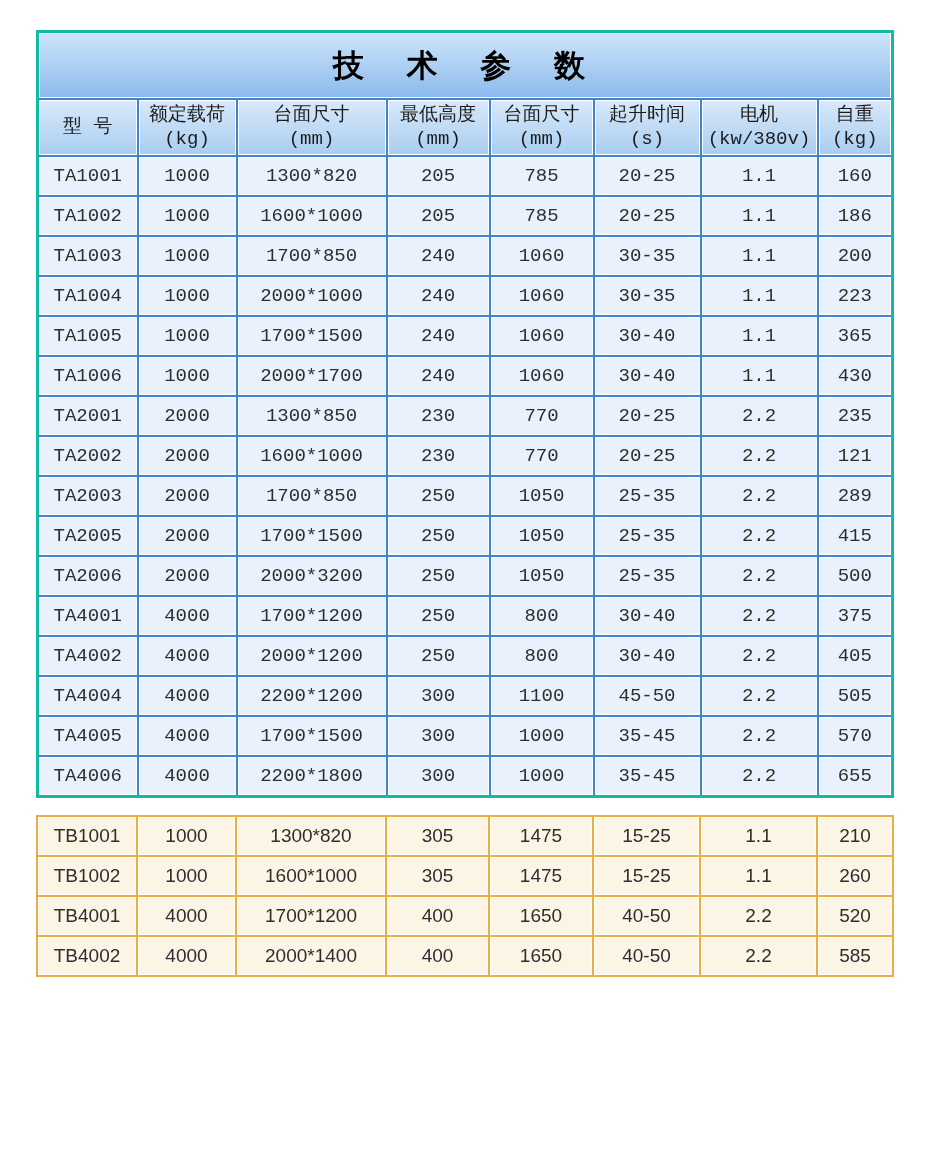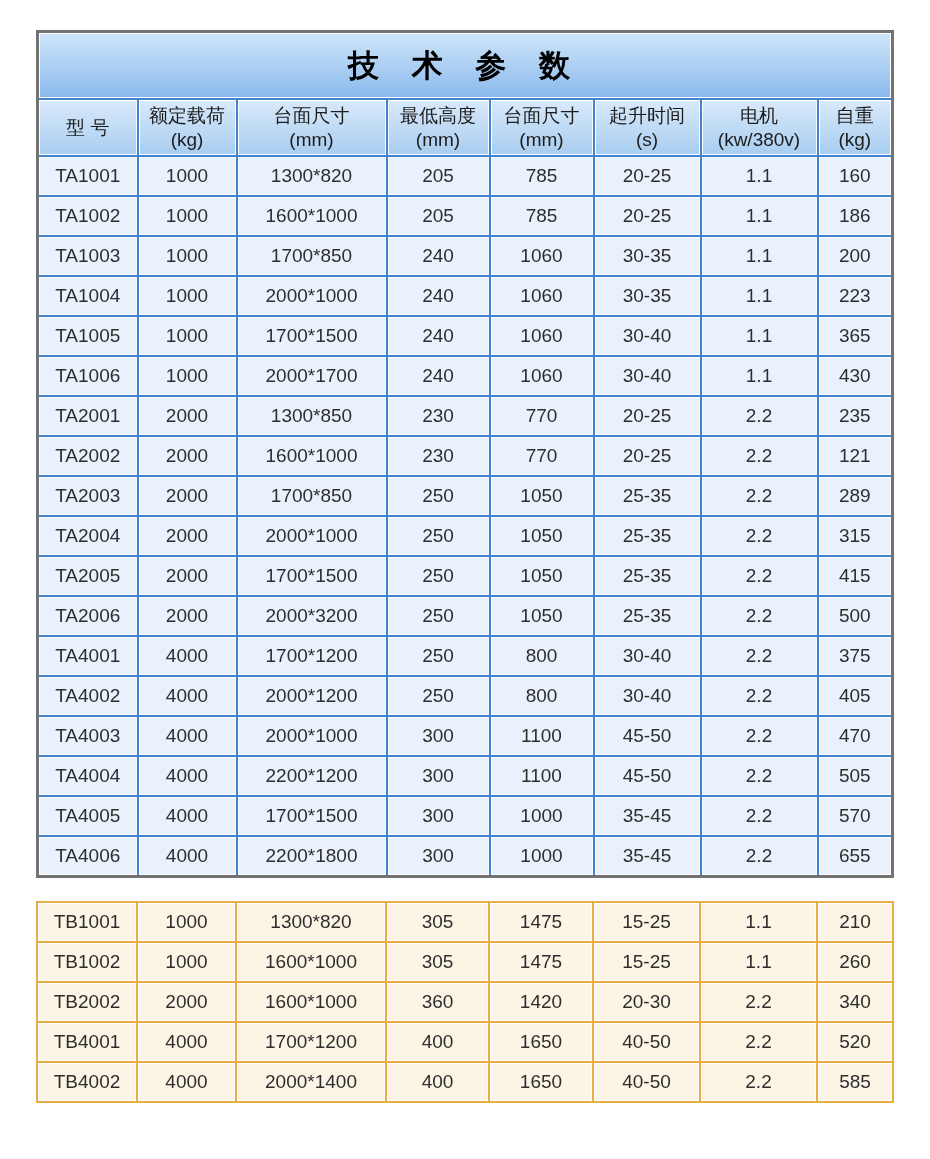--- a/index.html
+++ b/index.html
@@ -6,39 +6,39 @@
   body{
     width:930px;height:1159px;background:#ffffff;
     font-family:"Liberation Sans","DejaVu Sans",sans-serif;
     color:#262626;position:relative;
   }
   .wrap{position:absolute;left:36px;top:30px;width:858px;}
   table{border-collapse:collapse;width:100%;table-layout:fixed;}
   td,th{padding:0;text-align:center;vertical-align:middle;overflow:hidden;}
 
   
-  .ta{border:3px solid #737373;}
+  .ta{border:3px solid #14b8a6;font-family:Liberation Mono, monospace;}
   .ta th,.ta td{
     border:2px solid #3f83d1;
     box-shadow:inset 0 0 0 1px #ffffff;
   }
   .title-cell{
     height:65px;
     background:linear-gradient(180deg,#cde5fa 0%,#a9cdf2 55%,#8ab8ed 100%);
     font-size:31px;font-weight:bold;letter-spacing:12px;color:#000000;
   }
   .ta th{
     height:55px;
     background:linear-gradient(180deg,#d9e9fa 0%,#a8cdf0 100%);
     font-weight:normal;font-size:19px;color:#1c1c1c;line-height:1.25;
   }
   .ta td.cell{height:38px;background:#e9f2fc;font-size:19px;color:#2e2e2e;}
 
   
-  .tb-wrap{margin-top:23px;}
+  .tb-wrap{margin-top:17px;}
   .tb{border:2px solid #dc9f33;}
   .tb td{
     border:2px solid #e8ae45;
     box-shadow:inset 0 0 0 1px #ffffff;
     height:38px;background:#fcf5e5;font-size:19px;color:#2e2e2e;
   }
 </style>
 </head>
 <body>
 
@@ -179,47 +179,37 @@
           <td class="cell">TA2003</td>
           <td class="cell">2000</td>
           <td class="cell">1700*850</td>
           <td class="cell">250</td>
           <td class="cell">1050</td>
           <td class="cell">25-35</td>
           <td class="cell">2.2</td>
           <td class="cell">289</td>
         </tr>
         <tr>
-          <td class="cell">TA2004</td>
-          <td class="cell">2000</td>
-          <td class="cell">2000*1000</td>
+          <td class="cell">TA2005</td>
+          <td class="cell">2000</td>
+          <td class="cell">1700*1500</td>
           <td class="cell">250</td>
           <td class="cell">1050</td>
           <td class="cell">25-35</td>
           <td class="cell">2.2</td>
-          <td class="cell">315</td>
-        </tr>
-        <tr>
-          <td class="cell">TA2005</td>
-          <td class="cell">2000</td>
-          <td class="cell">1700*1500</td>
+          <td class="cell">415</td>
+        </tr>
+        <tr>
+          <td class="cell">TA2006</td>
+          <td class="cell">2000</td>
+          <td class="cell">2000*3200</td>
           <td class="cell">250</td>
           <td class="cell">1050</td>
           <td class="cell">25-35</td>
           <td class="cell">2.2</td>
-          <td class="cell">415</td>
-        </tr>
-        <tr>
-          <td class="cell">TA2006</td>
-          <td class="cell">2000</td>
-          <td class="cell">2000*3200</td>
-          <td class="cell">250</td>
-          <td class="cell">1050</td>
-          <td class="cell">25-35</td>
-          <td class="cell">2.2</td>
           <td class="cell">500</td>
         </tr>
         <tr>
           <td class="cell">TA4001</td>
           <td class="cell">4000</td>
           <td class="cell">1700*1200</td>
           <td class="cell">250</td>
           <td class="cell">800</td>
           <td class="cell">30-40</td>
           <td class="cell">2.2</td>
@@ -227,30 +217,20 @@
         </tr>
         <tr>
           <td class="cell">TA4002</td>
           <td class="cell">4000</td>
           <td class="cell">2000*1200</td>
           <td class="cell">250</td>
           <td class="cell">800</td>
           <td class="cell">30-40</td>
           <td class="cell">2.2</td>
           <td class="cell">405</td>
-        </tr>
-        <tr>
-          <td class="cell">TA4003</td>
-          <td class="cell">4000</td>
-          <td class="cell">2000*1000</td>
-          <td class="cell">300</td>
-          <td class="cell">1100</td>
-          <td class="cell">45-50</td>
-          <td class="cell">2.2</td>
-          <td class="cell">470</td>
         </tr>
         <tr>
           <td class="cell">TA4004</td>
           <td class="cell">4000</td>
           <td class="cell">2200*1200</td>
           <td class="cell">300</td>
           <td class="cell">1100</td>
           <td class="cell">45-50</td>
           <td class="cell">2.2</td>
           <td class="cell">505</td>
@@ -305,30 +285,20 @@
             <td>TB1002</td>
             <td>1000</td>
             <td>1600*1000</td>
             <td>305</td>
             <td>1475</td>
             <td>15-25</td>
             <td>1.1</td>
             <td>260</td>
           </tr>
           <tr>
-            <td>TB2002</td>
-            <td>2000</td>
-            <td>1600*1000</td>
-            <td>360</td>
-            <td>1420</td>
-            <td>20-30</td>
-            <td>2.2</td>
-            <td>340</td>
-          </tr>
-          <tr>
             <td>TB4001</td>
             <td>4000</td>
             <td>1700*1200</td>
             <td>400</td>
             <td>1650</td>
             <td>40-50</td>
             <td>2.2</td>
             <td>520</td>
           </tr>
           <tr>

